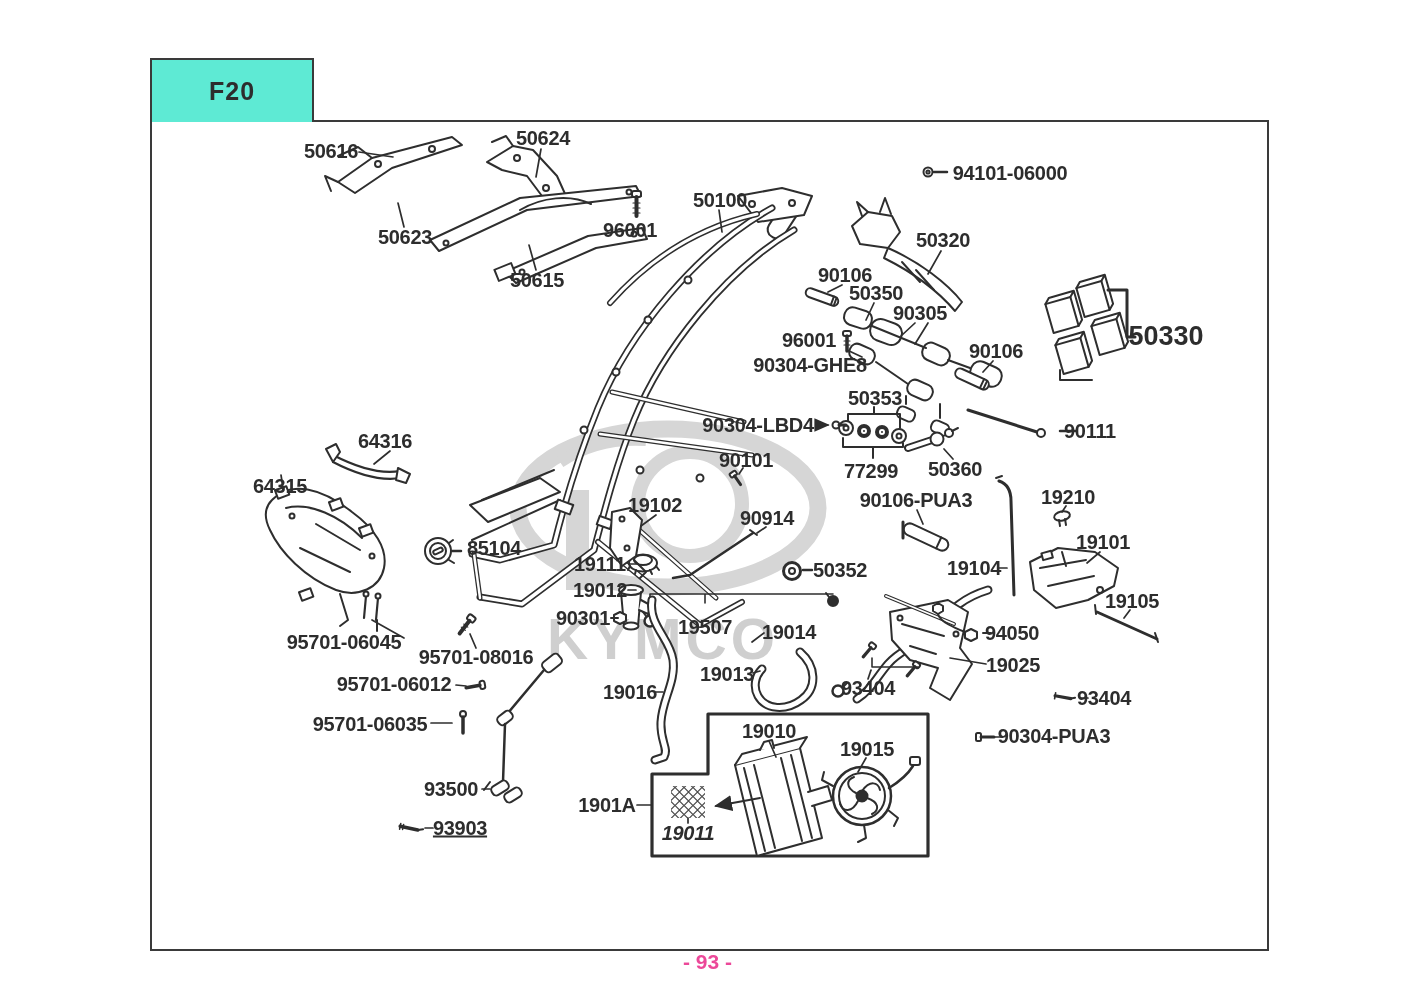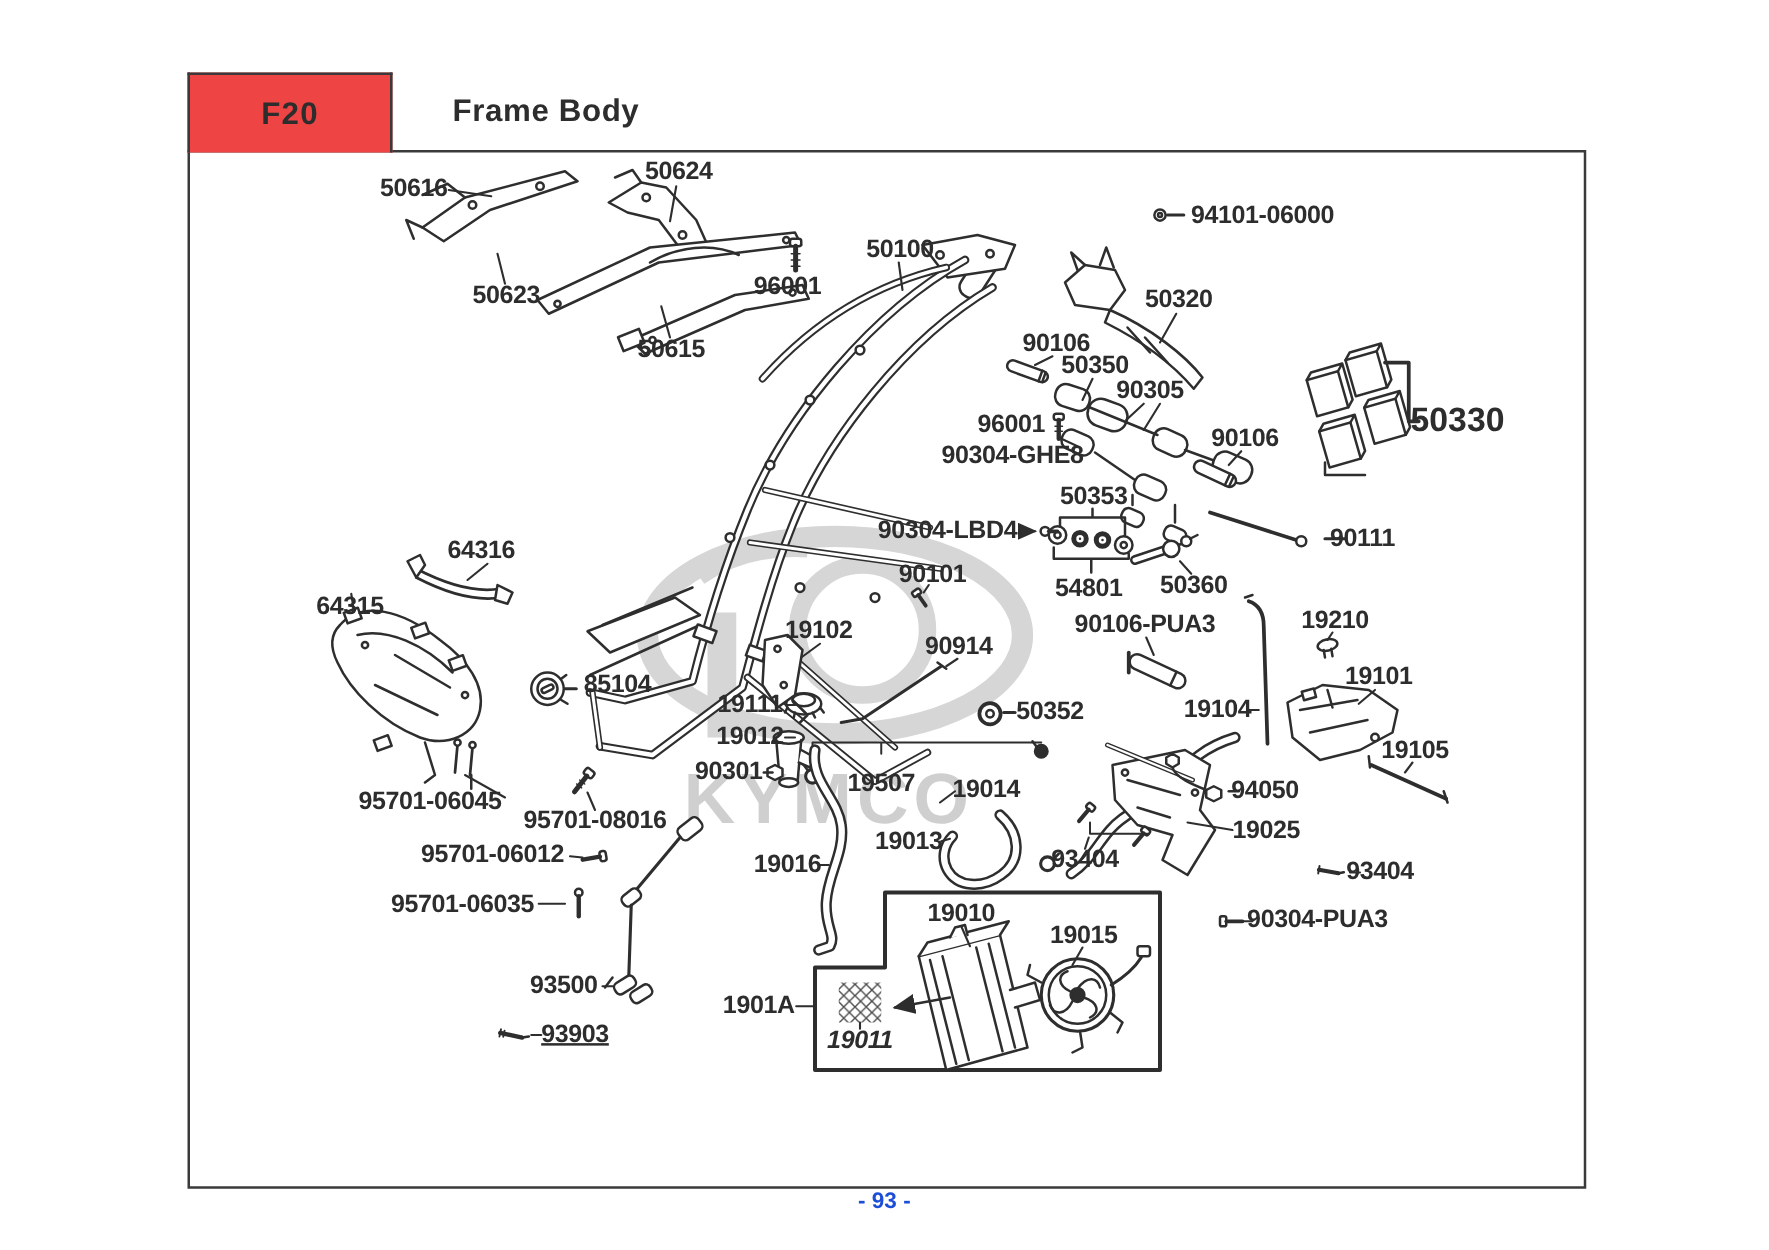--- a/index.html
+++ b/index.html
@@ -1,43 +1,42 @@
 <!DOCTYPE html>
 <html><head>
 <meta charset="utf-8">
 <style>
   html,body{margin:0;padding:0;background:#fff;}
   .page{position:relative;width:1415px;height:1000px;background:#fff;overflow:hidden;
         font-family:"Liberation Sans",sans-serif;color:#2d2d2d;}
   .hdr-code-box{position:absolute;left:150px;top:58px;width:160px;height:62px;
         border:2px solid #3a3a3a;border-bottom:none;display:flex;align-items:center;justify-content:center;
-        font-size:25px;font-weight:bold;letter-spacing:1px;background:#ef4444;z-index:4;}
+        font-size:25px;font-weight:bold;letter-spacing:1px;background:#5eead4;z-index:4;}
   .hdr-title{position:absolute;left:362px;top:58px;height:62px;display:flex;align-items:center;
         font-size:25px;font-weight:bold;letter-spacing:0.5px;z-index:4;}
   .main-box{position:absolute;left:150px;top:120px;width:1115px;height:827px;
         border:2px solid #3a3a3a;background:transparent;z-index:1;}
   .page-num{position:absolute;left:0;top:950px;width:1415px;text-align:center;
-        font-size:18px;font-weight:bold;color:#1d4ed8;z-index:4;}
+        font-size:21px;font-weight:bold;color:#ec4899;z-index:4;}
   svg.art{position:absolute;left:0;top:0;z-index:2;}
   .callout-layer{position:absolute;left:0;top:0;width:1415px;height:781px;z-index:3;pointer-events:none;}
   .callout{position:absolute;transform:translate(-50%,-50%);font-weight:bold;font-size:20px;
         color:#2d2d2d;white-space:nowrap;letter-spacing:-0.3px;}
   .callout.large{font-size:27px;letter-spacing:0;}
   .wm-text{position:absolute;left:518px;top:606px;width:290px;text-align:center;font-size:57px;
         font-weight:bold;color:#cfcfcf;letter-spacing:4px;z-index:1;}
 </style>
 </head>
 <body>
 
 <div class="page">
 
   <div class="hdr-code-box">
     <span>F20</span>
   </div>
-  <div class="hdr-title">Frame Body</div>
   <div class="main-box"></div>
   <div class="wm-text">KYMCO</div>
 
   <svg class="art" width="1415" height="1000" viewBox="0 0 1415 1000">
     <defs>
       <pattern id="mesh" width="9" height="9" patternUnits="userSpaceOnUse">
         <path d="M4.5 0 L9 4.5 L4.5 9 L0 4.5 Z" fill="none" stroke="#4a4a4a" stroke-width="1.1"></path>
       </pattern>
       <marker id="ah" markerWidth="10" markerHeight="8" refX="8" refY="4" orient="auto">
         <path d="M0,0 L9,4 L0,8 Z" fill="#2d2d2d"></path>
@@ -480,21 +479,21 @@
       <div class="callout" style="left: 845px; top: 275px;">90106</div>
       <div class="callout" style="left: 876px; top: 293px;">50350</div>
       <div class="callout" style="left: 920px; top: 313px;">90305</div>
       <div class="callout" style="left: 809px; top: 340px;">96001</div>
       <div class="callout" style="left: 810px; top: 365px;">90304-GHE8</div>
       <div class="callout" style="left: 996px; top: 351px;">90106</div>
       <div class="callout large" style="left: 1166px; top: 336px;">50330</div>
       <div class="callout" style="left: 875px; top: 398px;">50353</div>
       <div class="callout" style="left: 758px; top: 425px;">90304-LBD4</div>
       <div class="callout" style="left: 1090px; top: 431px;">90111</div>
-      <div class="callout" style="left: 871px; top: 471px;">54801</div>
+      <div class="callout" style="left: 871px; top: 471px;">77299</div>
       <div class="callout" style="left: 955px; top: 469px;">50360</div>
       <div class="callout" style="left: 746px; top: 460px;">90101</div>
       <div class="callout" style="left: 385px; top: 441px;">64316</div>
       <div class="callout" style="left: 280px; top: 486px;">64315</div>
       <div class="callout" style="left: 655px; top: 505px;">19102</div>
       <div class="callout" style="left: 767px; top: 518px;">90914</div>
       <div class="callout" style="left: 916px; top: 500px;">90106-PUA3</div>
       <div class="callout" style="left: 1068px; top: 497px;">19210</div>
       <div class="callout" style="left: 1103px; top: 542px;">19101</div>
       <div class="callout" style="left: 494px; top: 548px;">85104</div>

